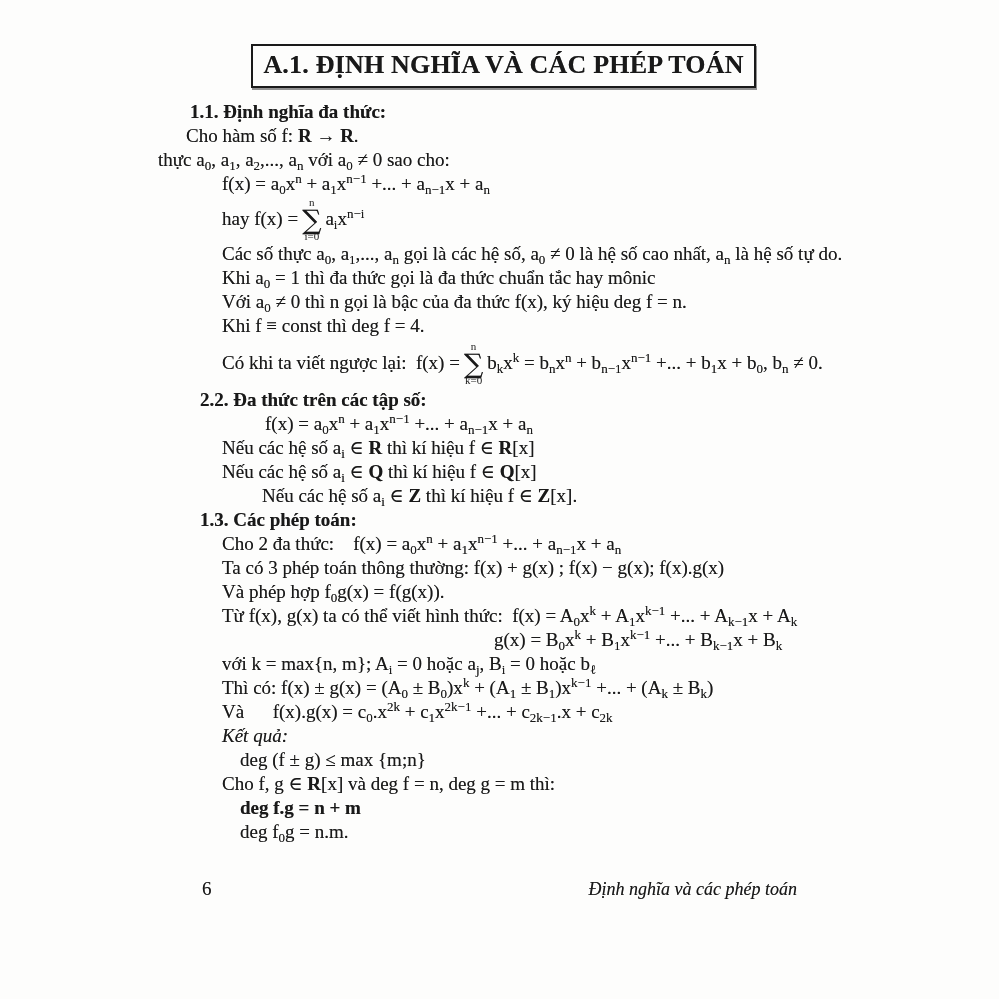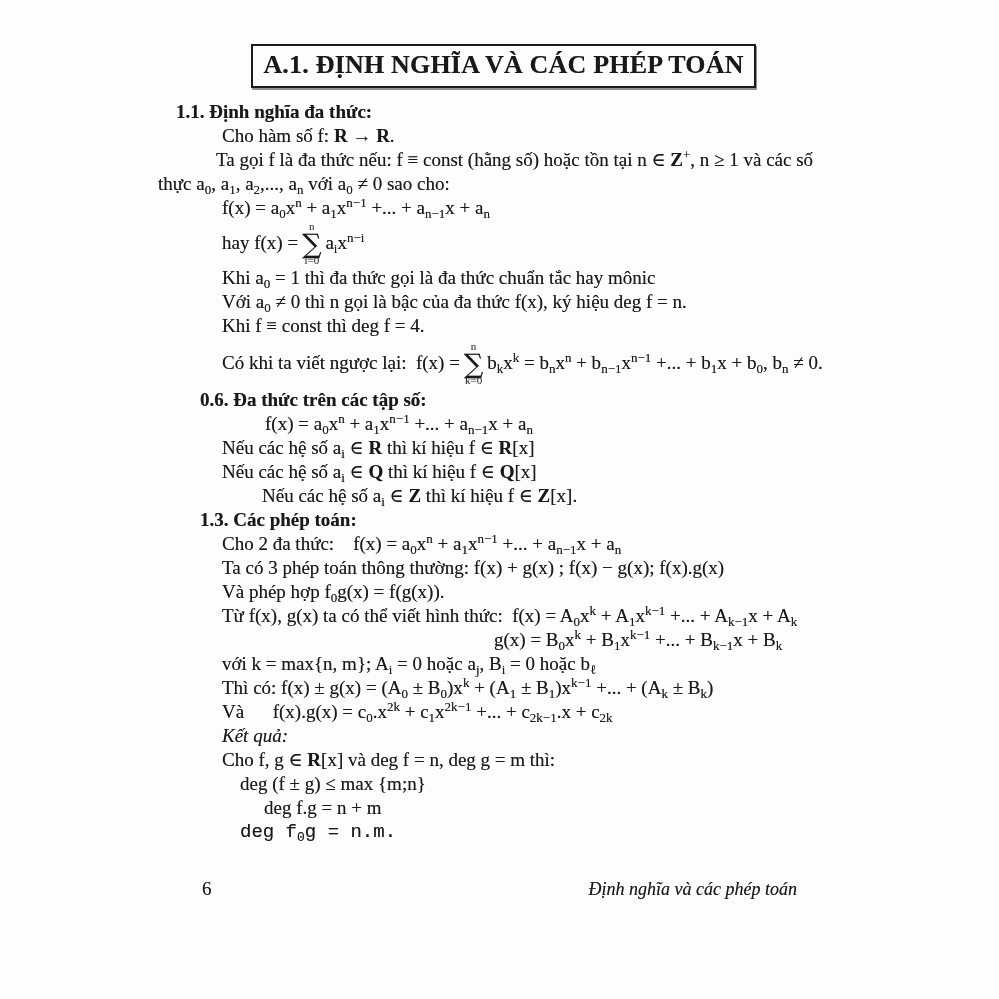--- a/index.html
+++ b/index.html
@@ -61,65 +61,65 @@
 </head>
 <body>
 
 <div class="page">
 
   <div class="title-box">
     <span class="title-text">A.1. ĐỊNH NGHĨA VÀ CÁC PHÉP TOÁN</span>
   </div>
 
   <div class="body-lines">
-      <div class="line heading" style="margin-left: 18px;">1.1. Định nghĩa đa thức:</div>
-      <div class="line" style="margin-left: 64px; font-family: Liberation Serif, serif;">Cho hàm số f: <b>R</b> → <b>R</b>.</div>
-      <div class="line" style="margin-left: 58px;">Ta gọi f là đa thức nếu: f ≡ const (hằng số) hoặc tồn tại n ∈ <b>Z</b><sup>+</sup>, n ≥ 1 và các số</div>
+      <div class="line heading" style="margin-left: 32px;">1.1. Định nghĩa đa thức:</div>
+      <div class="line" style="margin-left: 28px; font-family: Liberation Serif, serif;">Cho hàm số f: <b>R</b> → <b>R</b>.</div>
       <div class="line" style="margin-left: 0px;">thực a<sub>0</sub>, a<sub>1</sub>, a<sub>2</sub>,..., a<sub>n</sub> với a<sub>0</sub> ≠ 0 sao cho:</div>
       <div class="line" style="margin-left: 64px;">f(x) = a<sub>0</sub>x<sup>n</sup> + a<sub>1</sub>x<sup>n−1</sup> +... + a<sub>n−1</sub>x + a<sub>n</sub></div>
       <div class="line sum" style="margin-left: 64px; height: 46px;">
         <span>hay f(x) = </span>
         <span class="sigma">
           <span class="lim">n</span>
           <span class="sym">∑</span>
           <span class="lim">i=0</span>
         </span>
         <span>a<sub>i</sub>x<sup>n−i</sup></span>
       </div>
+      <div class="line" style="margin-left: 64px;">Các số thực a<sub>0</sub>, a<sub>1</sub>,..., a<sub>n</sub> gọi là các hệ số, a<sub>0</sub> ≠ 0 là hệ số cao nhất, a<sub>n</sub> là hệ số tự do.</div>
       <div class="line" style="margin-left: 64px;">Khi a<sub>0</sub> = 1 thì đa thức gọi là đa thức chuẩn tắc hay mônic</div>
       <div class="line" style="margin-left: 64px;">Với a<sub>0</sub> ≠ 0 thì n gọi là bậc của đa thức f(x), ký hiệu deg f = n.</div>
       <div class="line" style="margin-left: 64px;">Khi f ≡ const thì deg f = 4.</div>
       <div class="line sum" style="margin-left: 64px; height: 50px;">
         <span>Có khi ta viết ngược lại:&nbsp; f(x) = </span>
         <span class="sigma">
           <span class="lim">n</span>
           <span class="sym">∑</span>
           <span class="lim">k=0</span>
         </span>
         <span>b<sub>k</sub>x<sup>k</sup> = b<sub>n</sub>x<sup>n</sup> + b<sub>n−1</sub>x<sup>n−1</sup> +... + b<sub>1</sub>x + b<sub>0</sub>, b<sub>n</sub> ≠ 0.</span>
       </div>
-      <div class="line heading" style="margin-left: 42px;">0.6. Đa thức trên các tập số:</div>
+      <div class="line heading" style="margin-left: 42px;">2.2. Đa thức trên các tập số:</div>
       <div class="line" style="margin-left: 107px;">f(x) = a<sub>0</sub>x<sup>n</sup> + a<sub>1</sub>x<sup>n−1</sup> +... + a<sub>n−1</sub>x + a<sub>n</sub></div>
       <div class="line" style="margin-left: 64px;">Nếu các hệ số a<sub>i</sub> ∈ <b>R</b> thì kí hiệu f ∈ <b>R</b>[x]</div>
       <div class="line" style="margin-left: 64px;">Nếu các hệ số a<sub>i</sub> ∈ <b>Q</b> thì kí hiệu f ∈ <b>Q</b>[x]</div>
       <div class="line" style="margin-left: 104px;">Nếu các hệ số a<sub>i</sub> ∈ <b>Z</b> thì kí hiệu f ∈ <b>Z</b>[x].</div>
       <div class="line heading" style="margin-left: 42px;">1.3. Các phép toán:</div>
       <div class="line" style="margin-left: 64px;">Cho 2 đa thức:&nbsp;&nbsp;&nbsp;&nbsp;f(x) = a<sub>0</sub>x<sup>n</sup> + a<sub>1</sub>x<sup>n−1</sup> +... + a<sub>n−1</sub>x + a<sub>n</sub></div>
       <div class="line" style="margin-left: 64px;">Ta có 3 phép toán thông thường: f(x) + g(x) ; f(x) − g(x); f(x).g(x)</div>
       <div class="line" style="margin-left: 64px;">Và phép hợp f<sub>0</sub>g(x) = f(g(x)).</div>
       <div class="line" style="margin-left: 64px;">Từ f(x), g(x) ta có thể viết hình thức:&nbsp; f(x) = A<sub>0</sub>x<sup>k</sup> + A<sub>1</sub>x<sup>k−1</sup> +... + A<sub>k−1</sub>x + A<sub>k</sub></div>
       <div class="line" style="margin-left: 336px;">g(x) = B<sub>0</sub>x<sup>k</sup> + B<sub>1</sub>x<sup>k−1</sup> +... + B<sub>k−1</sub>x + B<sub>k</sub></div>
       <div class="line" style="margin-left: 64px;">với k = max{n, m}; A<sub>i</sub> = 0 hoặc a<sub>j</sub>, B<sub>i</sub> = 0 hoặc b<sub>ℓ</sub></div>
       <div class="line" style="margin-left: 64px;">Thì có: f(x) ± g(x) = (A<sub>0</sub> ± B<sub>0</sub>)x<sup>k</sup> + (A<sub>1</sub> ± B<sub>1</sub>)x<sup>k−1</sup> +... + (A<sub>k</sub> ± B<sub>k</sub>)</div>
       <div class="line" style="margin-left: 64px;">Và&nbsp;&nbsp;&nbsp;&nbsp;&nbsp;&nbsp;f(x).g(x) = c<sub>0</sub>.x<sup>2k</sup> + c<sub>1</sub>x<sup>2k−1</sup> +... + c<sub>2k−1</sub>.x + c<sub>2k</sub></div>
       <div class="line italic" style="margin-left: 64px;">Kết quả:</div>
+      <div class="line" style="margin-left: 82px;">deg (f ± g) ≤ max {m;n}</div>
       <div class="line" style="margin-left: 64px;">Cho f, g ∈ <b>R</b>[x] và deg f = n, deg g = m thì:</div>
-      <div class="line" style="margin-left: 82px;">deg (f ± g) ≤ max {m;n}</div>
-      <div class="line" style="margin-left: 106px;">deg f.g = n + m</div>
-      <div class="line" style="margin-left: 82px; font-family: Liberation Mono, monospace;">deg f<sub>0</sub>g = n.m.</div>
+      <div class="line" style="margin-left: 82px; font-weight: bold;">deg f.g = n + m</div>
+      <div class="line" style="margin-left: 82px;">deg f<sub>0</sub>g = n.m.</div>
     </div>
 
   <div class="footer">
     <span>6</span>
     <span class="running">Định nghĩa và các phép toán</span>
   </div>
 
 </div>
 
 </body></html>

